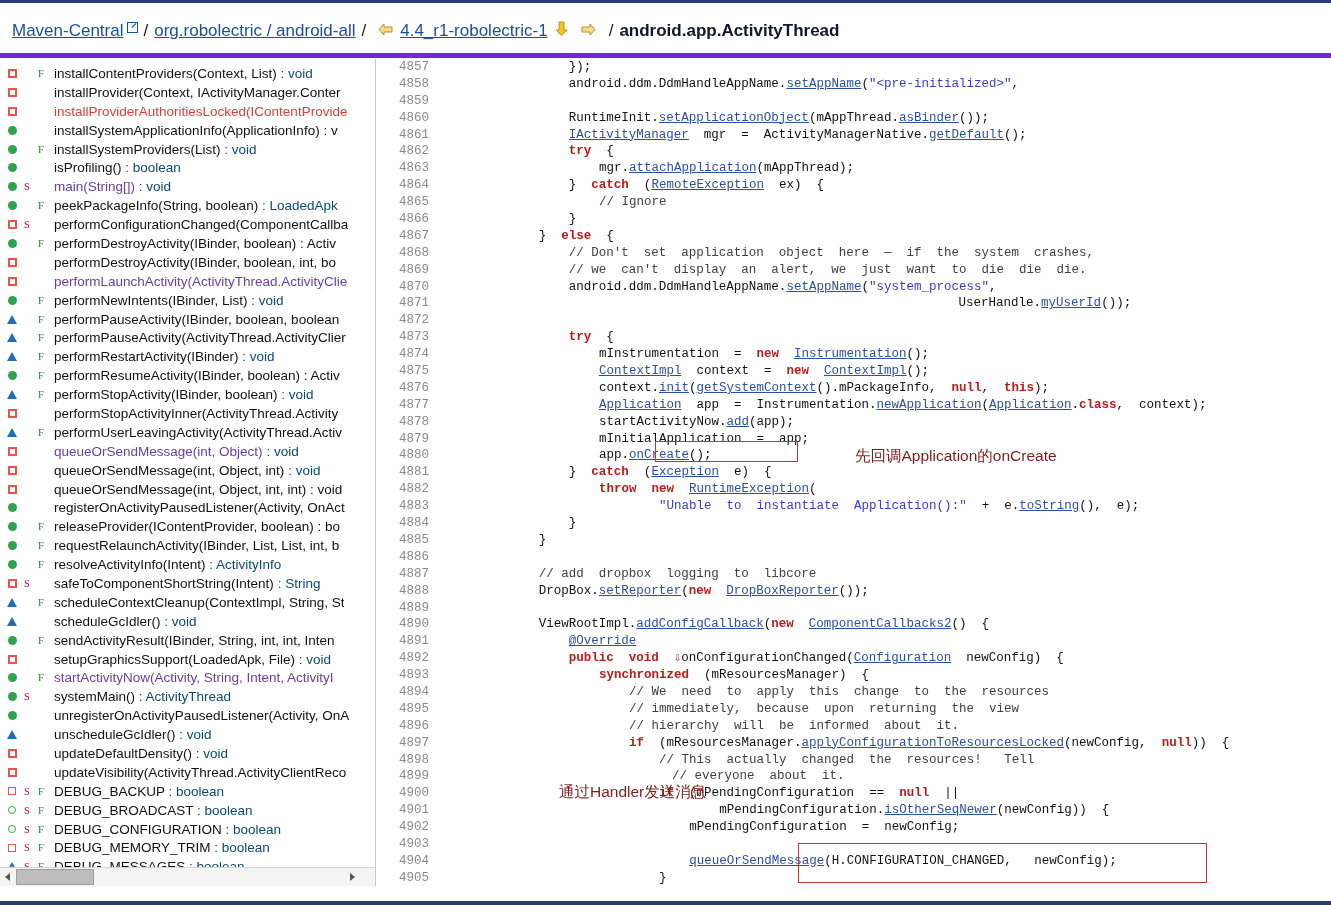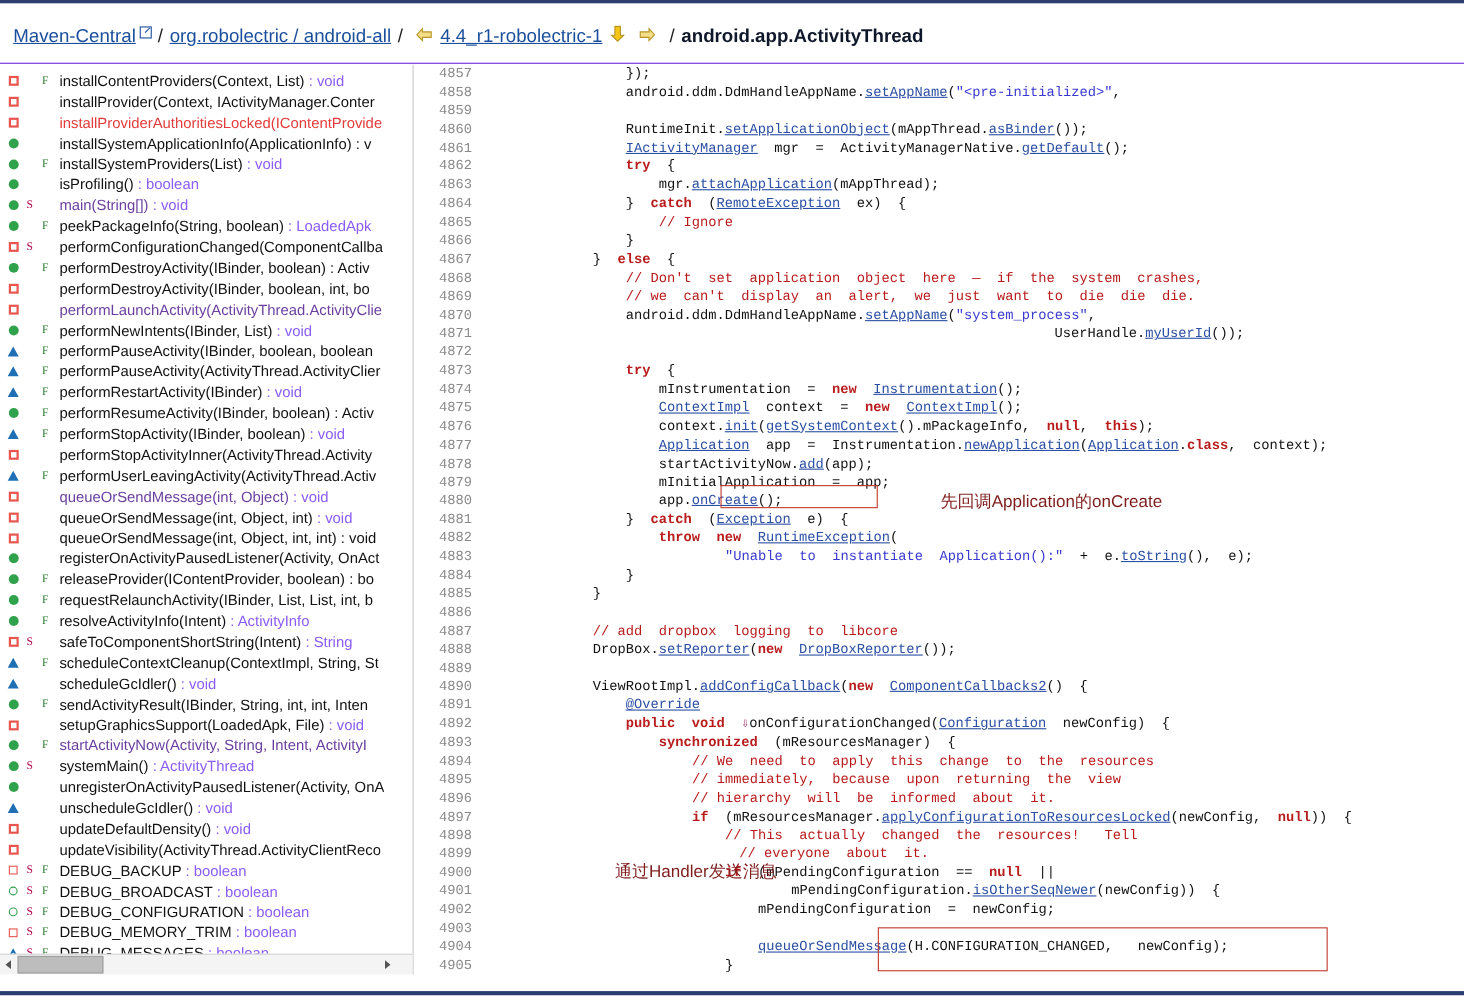--- a/index.html
+++ b/index.html
@@ -16,21 +16,21 @@
     position:absolute; left:0; top:0; width:1331px; height:8px;
     background:#ffffff; border-top:3px solid #2c3e70;
   }
 
   
   .header {
     position:absolute; left:0; top:8px; width:1331px; height:50px;
     background:#ffffff;
     display:flex; align-items:center;
     padding-left:12px; box-sizing:border-box;
-    border-bottom:1px solid #6d28d9;
+    border-bottom:5px solid #6d28d9;
     font-size:17px;
   }
   .crumb-link {
     color:#1a4f9c; text-decoration:underline; cursor:pointer;
     font-family:"Liberation Sans", sans-serif; font-size:17px;
     white-space:pre;
   }
   .crumb-sep { color:#222; margin:0 6px; font-size:17px; }
   .crumb-current { color:#0f172a; font-weight:bold; font-size:17px; white-space:pre;}
   .ext-icon {
@@ -80,21 +80,21 @@
   }
   .ic-prot-hollow::after{
      content:"";position:absolute;left:2px;top:3.2px;width:0;height:0;
      border-left:3px solid transparent;border-right:3px solid transparent;border-bottom:5px solid #fff;
   }
 
   
   .t-black  { color:#111; }
   .t-red    { color:#e33b3b; }
   .t-purple { color:#6a3fa0; }
-  .t-type   { color:#8b5cf6; }
+  .t-type   { color:#0c4a6e; }
 
   
   .v-scroll {
     position:absolute; right:12px; top:60px; width:15px; height:826px;
     background:#f0f0f0; border-left:1px solid #d4d4d4;
   }
   .v-scroll .btn-up, .v-scroll .btn-dn {
     position:absolute; left:0; width:15px; height:15px; background:#f0f0f0;
     display:flex; align-items:center; justify-content:center;
   }
@@ -134,21 +134,21 @@
   .ln{
     position:absolute; left:0; width:52px; text-align:right;
     color:#8a8a8a; font-family:"Liberation Mono", monospace; font-size:12.5px;
   }
   .src{ position:absolute; left:64px; color:#111; }
 
   
   .k   { color:#b91c1c; font-weight:bold; }    
   .lnk { color:#2b4fa3; text-decoration:underline; }  
   .str { color:#3a3ad0; }                      
-  .cmt { color:#b91c1c; }                      
+  .cmt { color:#404040; }                      
   .ann { color:#2b4fa3; text-decoration:underline; }  
   .pl  { color:#111; }
 
   .ovr-arrow{ color:#8b1a58; font-size:12px; }
 
   
   .anno-text{
     position:absolute; color:#7f1d1d; font-size:15.5px;
     font-family:"Liberation Sans", sans-serif; white-space:nowrap;
   }

